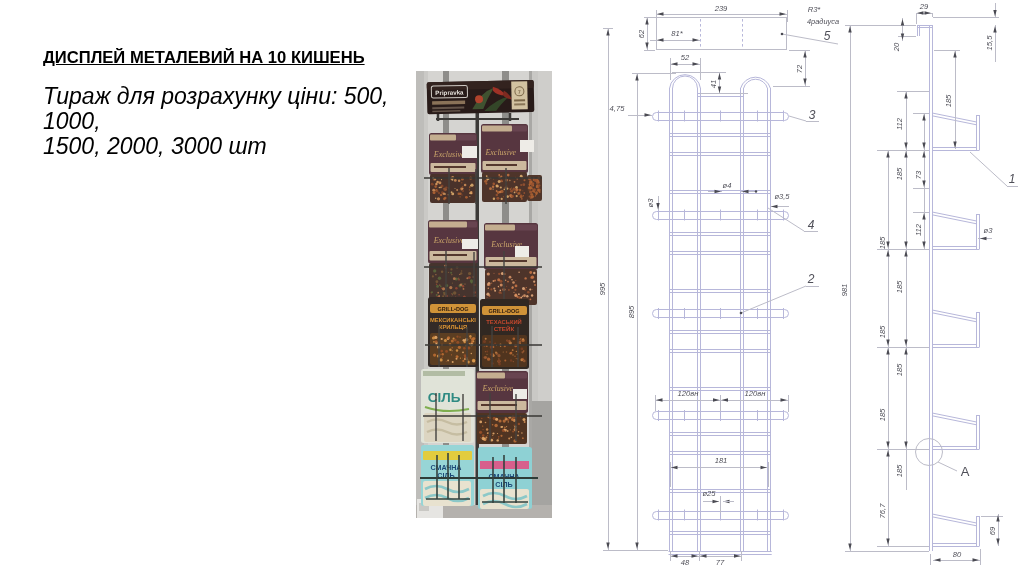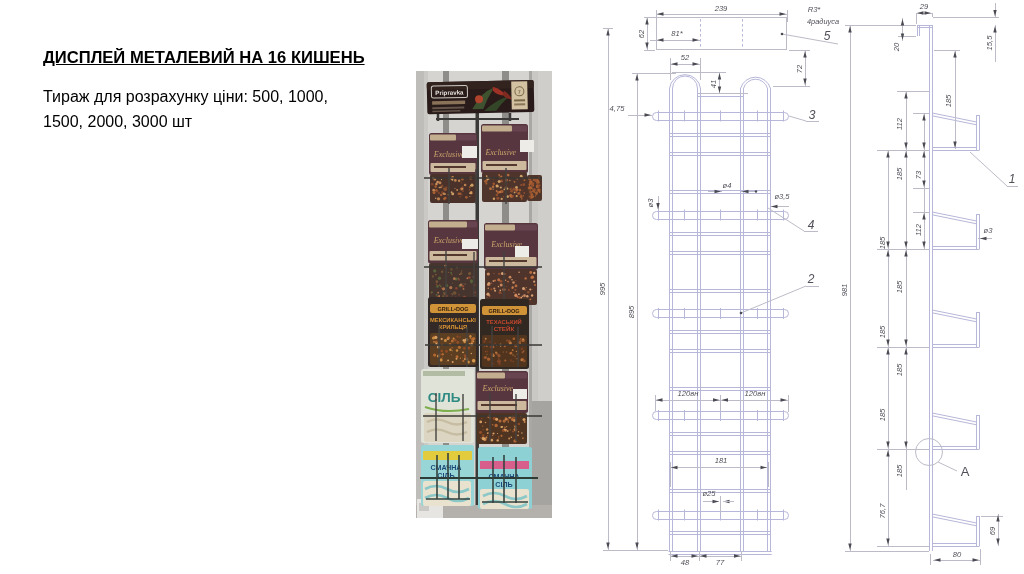--- a/index.html
+++ b/index.html
@@ -1,27 +1,27 @@
 <!DOCTYPE html>
 <html><head><meta charset="utf-8">
 <style>
 html,body{margin:0;padding:0;background:#ffffff;}
 #page{position:relative;width:1024px;height:574px;background:#ffffff;overflow:hidden;
  font-family:"Liberation Sans", sans-serif;}
 #textblock{position:absolute;left:43px;top:48px;width:400px;color:#000;}
 #title{font-size:16.6px;font-weight:bold;text-decoration:underline;letter-spacing:0px;}
 .body1{margin-top:27px;font-size:17.6px;line-height:25px;}
-.body2{margin-top:16px;font-size:16px;line-height:25px;}
+.body2{margin-top:16px;font-size:23px;line-height:25px;font-style:italic;}
 </style></head>
 <body>
 <div id="page">
 
 <div id="textblock">
 
-<div id="title">ДИСПЛЕЙ МЕТАЛЕВИЙ НА 16 КИШЕНЬ</div>
+<div id="title">ДИСПЛЕЙ МЕТАЛЕВИЙ НА 10 КИШЕНЬ</div>
 
 
 <div class="body2">Тираж для розрахунку ціни: 500, 1000,<br>1500, 2000, 3000 шт</div>
 </div>
 
 <svg style="position:absolute;left:416px;top:71px" width="136" height="447" viewBox="0 0 136 447">
 
 <rect x="0" y="0" width="136" height="447" fill="#d5d4d1"></rect>
 
 <rect x="0" y="0" width="8" height="447" fill="#bebdba"></rect>

